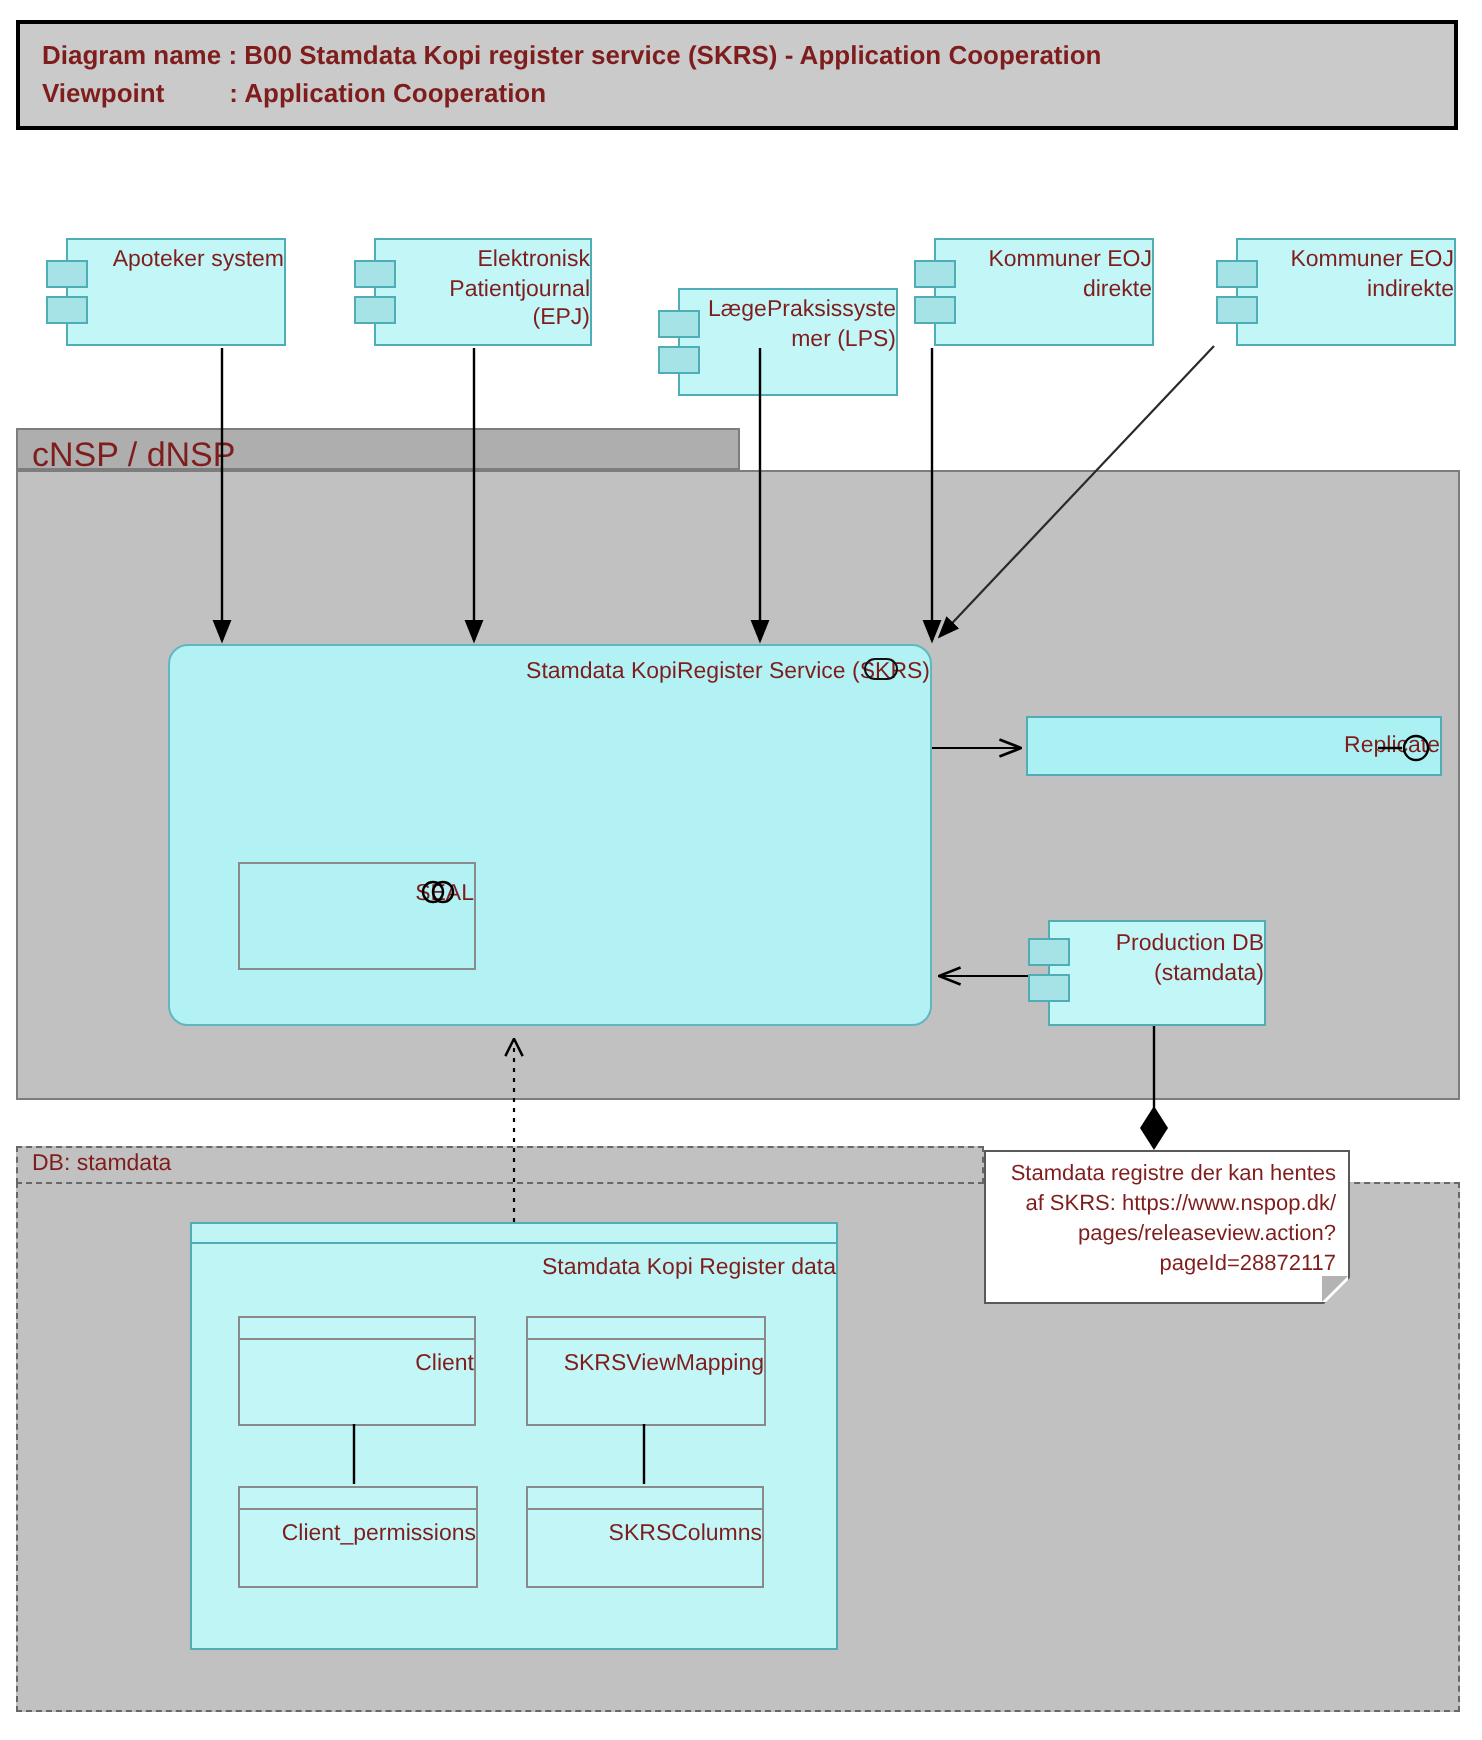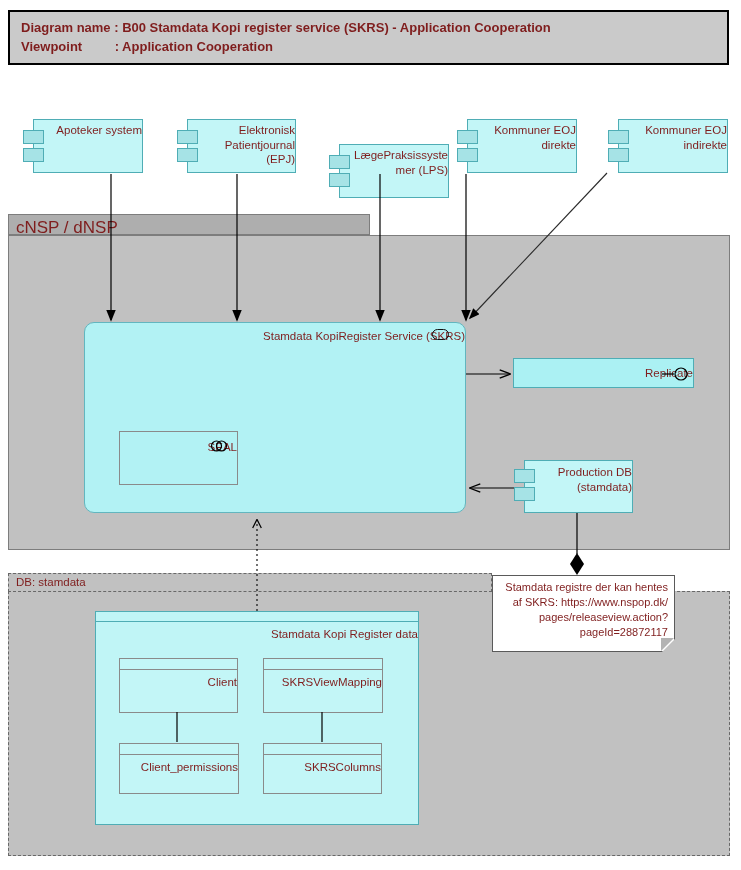--- a/index.html
+++ b/index.html
@@ -36,21 +36,21 @@
   .skrs{left:84px;top:322px;width:382px;height:191px;background:#b2f2f4;
         border:1px solid #62b6bf;border-radius:10px;box-sizing:border-box;}
   .skrs > .lbl{padding-top:6px;}
   .pill{position:absolute;right:16px;top:6px;width:17px;height:11px;
         border:1.4px solid #111;border-radius:6px;box-sizing:border-box;}
   .seal{position:absolute;left:34px;top:108px;width:119px;height:54px;
         border:1px solid #8a8a8a;box-sizing:border-box;}
   .seal .lbl{padding-top:8px;}
   .collab{position:absolute;right:6px;top:7px;}
   
-  .replicate{left:513px;top:358px;width:181px;height:30px;background:#abf1f3;
+  .replicate{left:513px;top:358px;width:208px;height:30px;background:#abf1f3;
              border:1px solid #4fadb5;box-sizing:border-box;}
   .replicate .lbl{padding-top:7px;}
   .iface{position:absolute;right:4px;top:7px;}
   
   .proddb{left:524px;top:460px;width:109px;height:53px;background:#c3f6f7;
           border:1px solid #4fadb5;box-sizing:border-box;}
   .proddb .lbl{padding-top:4px;}
   .proddb .port.p1{top:8px;} .proddb .port.p2{top:26px;}
   
   .datagroup{left:95px;top:611px;width:324px;height:214px;background:#c0f5f6;

